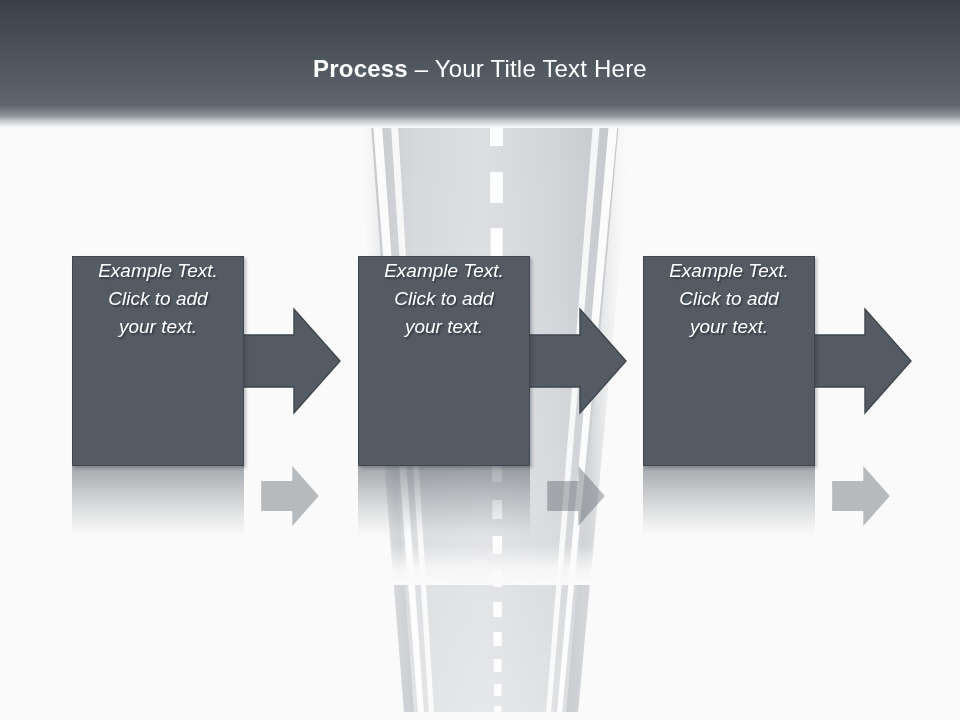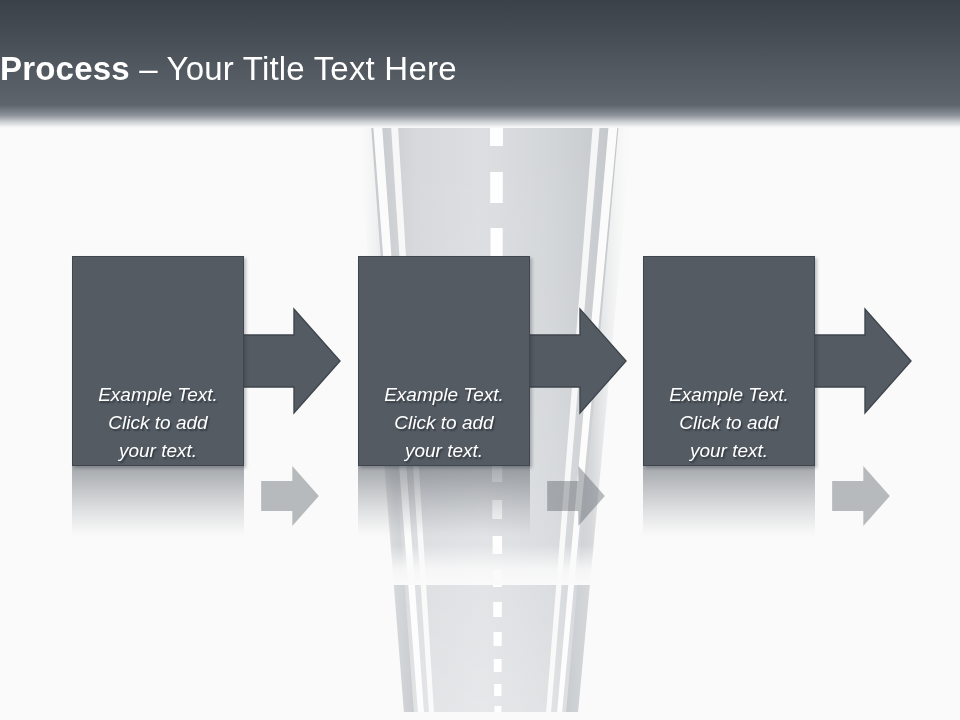--- a/index.html
+++ b/index.html
@@ -37,22 +37,23 @@
         #f2f3f4 99%,
         #fafafa 100%);
     z-index: 30;
   }
 
   .slide-title {
     position: absolute;
     left: 0;
     top: 50px;
     width: 960px;
+    text-align: center;
     color: #ffffff;
-    font-size: 33px;
+    font-size: 24px;
     line-height: 38px;
     letter-spacing: 0.2px;
     white-space: nowrap;
     z-index: 32;
   }
   .slide-title .t-bold { font-weight: bold; }
   .slide-title .t-light { font-weight: normal; }
 
   
   .road-layer {
@@ -83,21 +84,21 @@
     position: absolute;
     left: 0;
     top: 0;
     width: 172px;
     height: 210px;
     background: #545b63;
     border: 1px solid #3f464d;
     box-sizing: border-box;
     box-shadow: 2px 2px 3px rgba(40,45,52,0.30);
     display: flex;
-    align-items: flex-end;
+    align-items: flex-start;
     justify-content: center;
     z-index: 4;
   }
 
   .step-text {
     color: #ffffff;
     font-style: italic;
     font-size: 19px;
     line-height: 28px;
     text-align: center;

